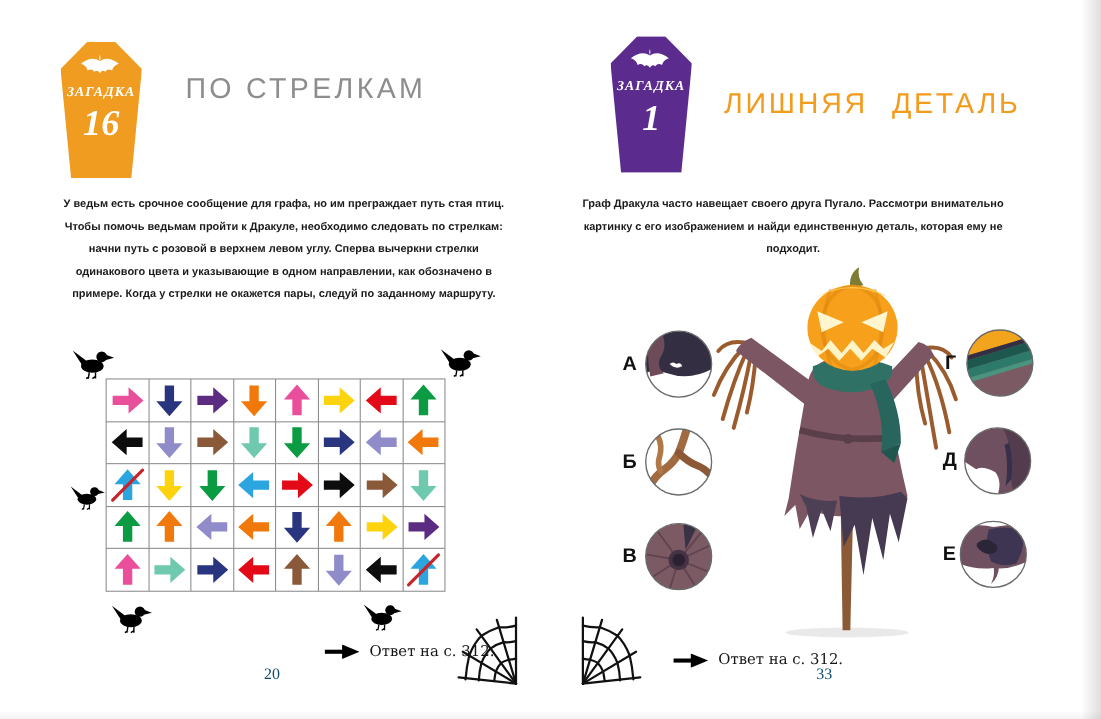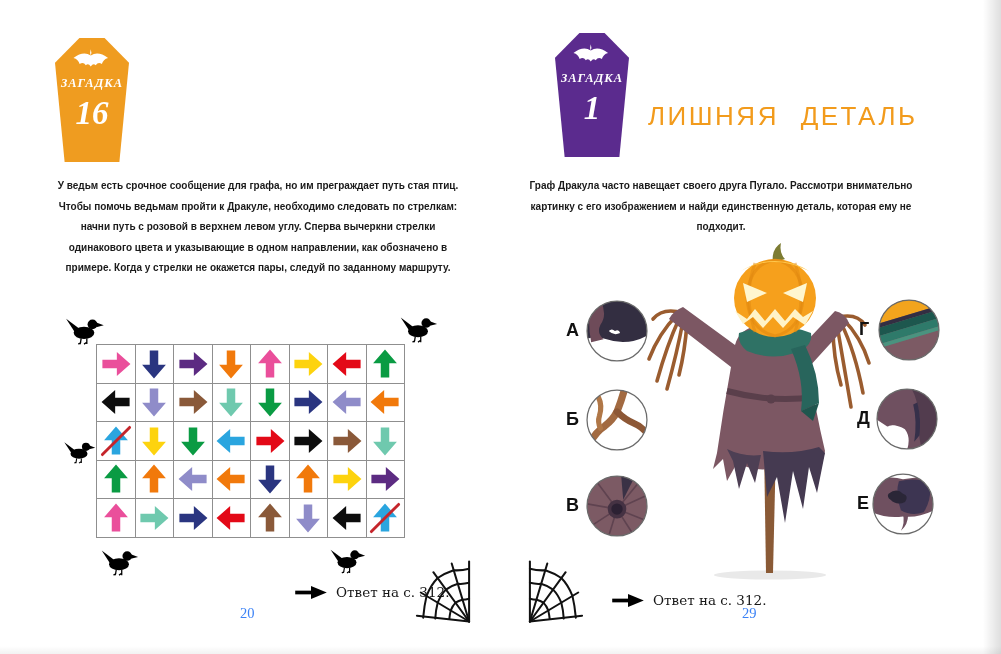--- a/index.html
+++ b/index.html
@@ -12,41 +12,41 @@
 
   
   .badge{position:absolute;width:74px;height:124px;display:flex;flex-direction:column;align-items:center;
          clip-path:polygon(33% 0,67% 0,100% 20%,87% 100%,13% 100%,0 20%);color:#fff;text-align:center;font-style:italic;}
   .badge .bat{margin-top:11px;}
   .badge .blabel{font-family:"Liberation Serif",serif;font-weight:bold;font-size:12.5px;letter-spacing:1px;margin-top:8px;}
   .badge .bnum{font-family:"Liberation Serif",serif;font-weight:bold;font-size:33px;margin-top:4px;}
 
   .title-left{position:absolute;left:128px;top:62px;width:300px;text-align:center;
       color:#8d8d8d;font-size:26px;letter-spacing:3px;line-height:37px;font-weight:400;}
-  .title-right{position:absolute;left:648px;top:101px;width:290px;
+  .title-right{position:absolute;left:648px;top:79px;width:290px;text-align:center;
       color:#f29b1c;font-size:26px;letter-spacing:2.5px;word-spacing:12px;font-weight:400;}
 
   .body-text{position:absolute;text-align:center;color:#1a1a1a;font-weight:bold;
       font-size:10px;line-height:20.6px;}
   .body-left{left:55px;top:176px;width:406px;}
   .body-right{left:508px;top:176px;width:426px;}
 
   
   .agrid{position:absolute;left:96px;top:344px;display:grid;
       grid-template-columns:repeat(8,37.5px);grid-auto-rows:37.5px;
       gap:1px;background:#8f8f8f;padding:1px;}
   .cell{background:#fff;display:flex;align-items:center;justify-content:center;}
   .cell svg{width:34px;height:34px;}
 
   .crow{position:absolute;}
   .web{position:absolute;}
 
   .answer{position:absolute;display:flex;align-items:center;gap:9px;}
   .answer .atext{font-family:"DejaVu Serif",serif;font-size:13.5px;color:#161616;}
-  .pagenum{position:absolute;font-family:"Liberation Serif",serif;font-size:14.5px;color:#3b82f6;}
+  .pagenum{position:absolute;font-family:"Liberation Serif",serif;font-size:14.5px;color:#0c4a6e;}
 
   
   .opt-letter{position:absolute;font-size:18px;font-weight:bold;color:#111;}
   .opt-circle{position:absolute;width:62px;height:62px;}
 
   .scarecrow{position:absolute;left:643px;top:241px;}
 </style>
 </head>
 <body>
 
@@ -56,20 +56,21 @@
 
     <div class="badge" style="left:55px;top:38px;background:#ef9c20;">
       <svg class="bat" width="42" height="19" viewBox="0 0 34 15">
         <path d="M16 0 q-1 3 0 5 q-6 -4 -14 2 q4 1 5 5 q3 -2 5 1 q2 -2 4 1 q2 -3 4 -1 q2 -3 5 -1 q1 -4 5 -5 q-8 -6 -14 -2 q1 -2 0 -5 z" fill="#ffffff"></path>
       </svg>
       <div class="blabel">ЗАГАДКА</div>
       <div class="bnum">16</div>
     </div>
 
     <div class="title-left">
+      <div>ПО СТРЕЛКАМ</div>
     </div>
 
     <div class="body-text body-left">У ведьм есть срочное сообщение для графа, но им преграждает путь стая птиц. Чтобы помочь ведьмам пройти к Дракуле, необходимо следовать по стрелкам: начни путь с розовой в верхнем левом углу. Сперва вычеркни стрелки одинакового цвета и указывающие в одном направлении, как обозначено в примере. Когда у стрелки не окажется пары, следуй по заданному маршруту.</div>
 
     <svg class="crow" style="left:63px;top:314px;" width="42" height="32" viewBox="0 0 44 34">
       <path d="M3,5 L19,17 L14,22 Z" fill="#000"></path>
         <ellipse cx="22" cy="20" rx="11" ry="6.5" fill="#000"></ellipse>
       <circle cx="31" cy="11" r="5.2" fill="#000"></circle>
         <polygon points="35,9 43,12 35,14" fill="#000"></polygon>
       <path d="M19,26 l-1,6 m1,-2 l-3,2 M25,26 l0,6 m0,-2 l-3,2" stroke="#000" stroke-width="1.4" fill="none"></path>
@@ -580,18 +581,18 @@
       <circle cx="30" cy="30" r="29" fill="none" stroke="#6a6a6a" stroke-width="1.2"></circle>
     </svg>
 
     <div class="answer" style="left:612px;top:592px;">
       <svg width="32" height="13" viewBox="0 0 34 14">
         <rect x="0" y="5" width="18" height="4" fill="#000"></rect>
           <polygon points="17,0 34,7 17,14" fill="#000"></polygon>
       </svg>
       <span class="atext">Ответ на с. 312.</span>
     </div>
-    <div class="pagenum" style="left:742px;top:605px;">29</div>
+    <div class="pagenum" style="left:742px;top:605px;">33</div>
   </div>
 
   <div class="edge-shade"></div>
   <div class="bottom-shade"></div>
 </div>
 
 </body></html>

